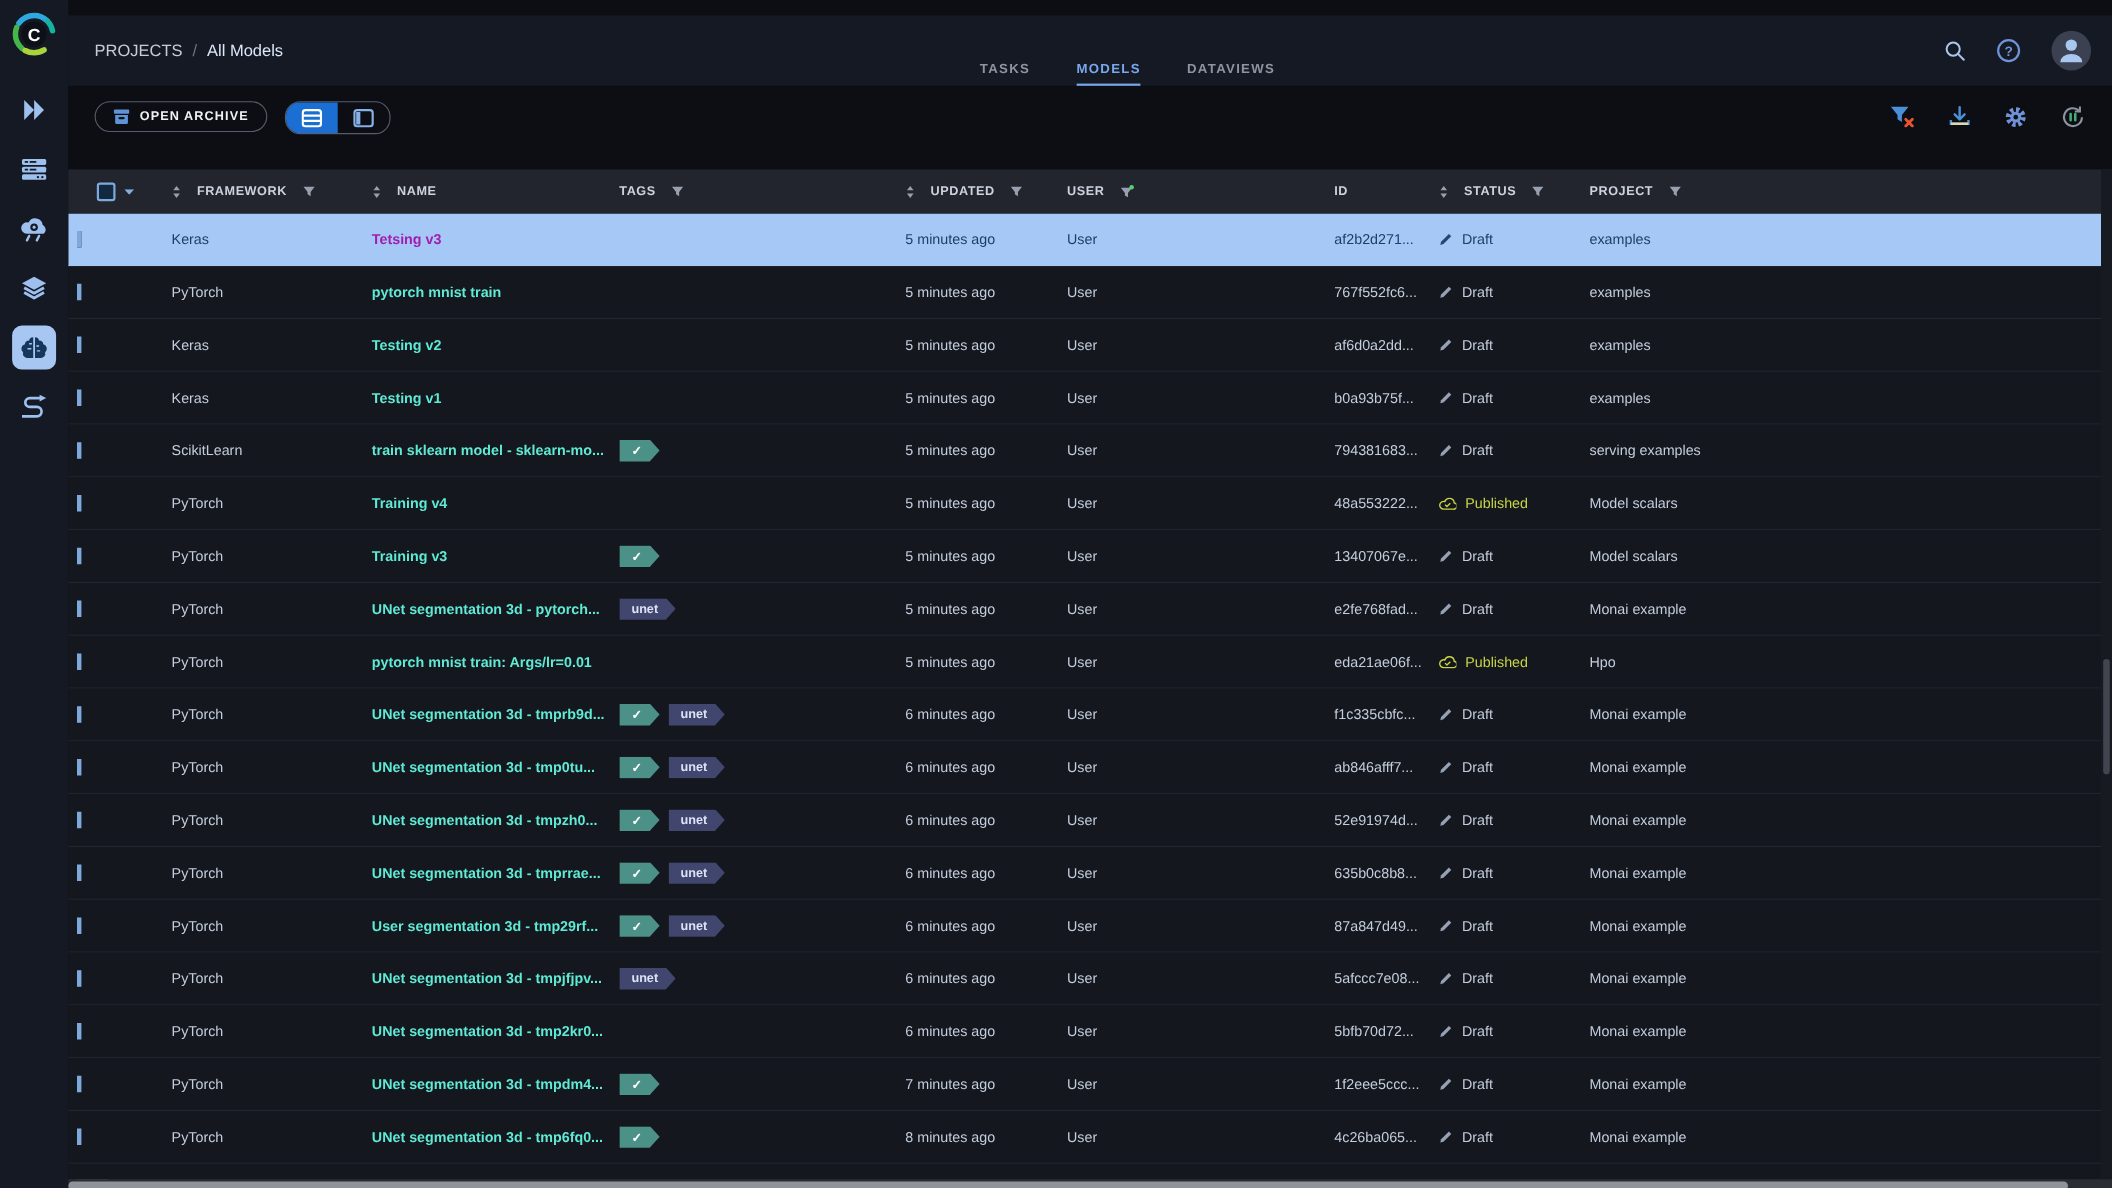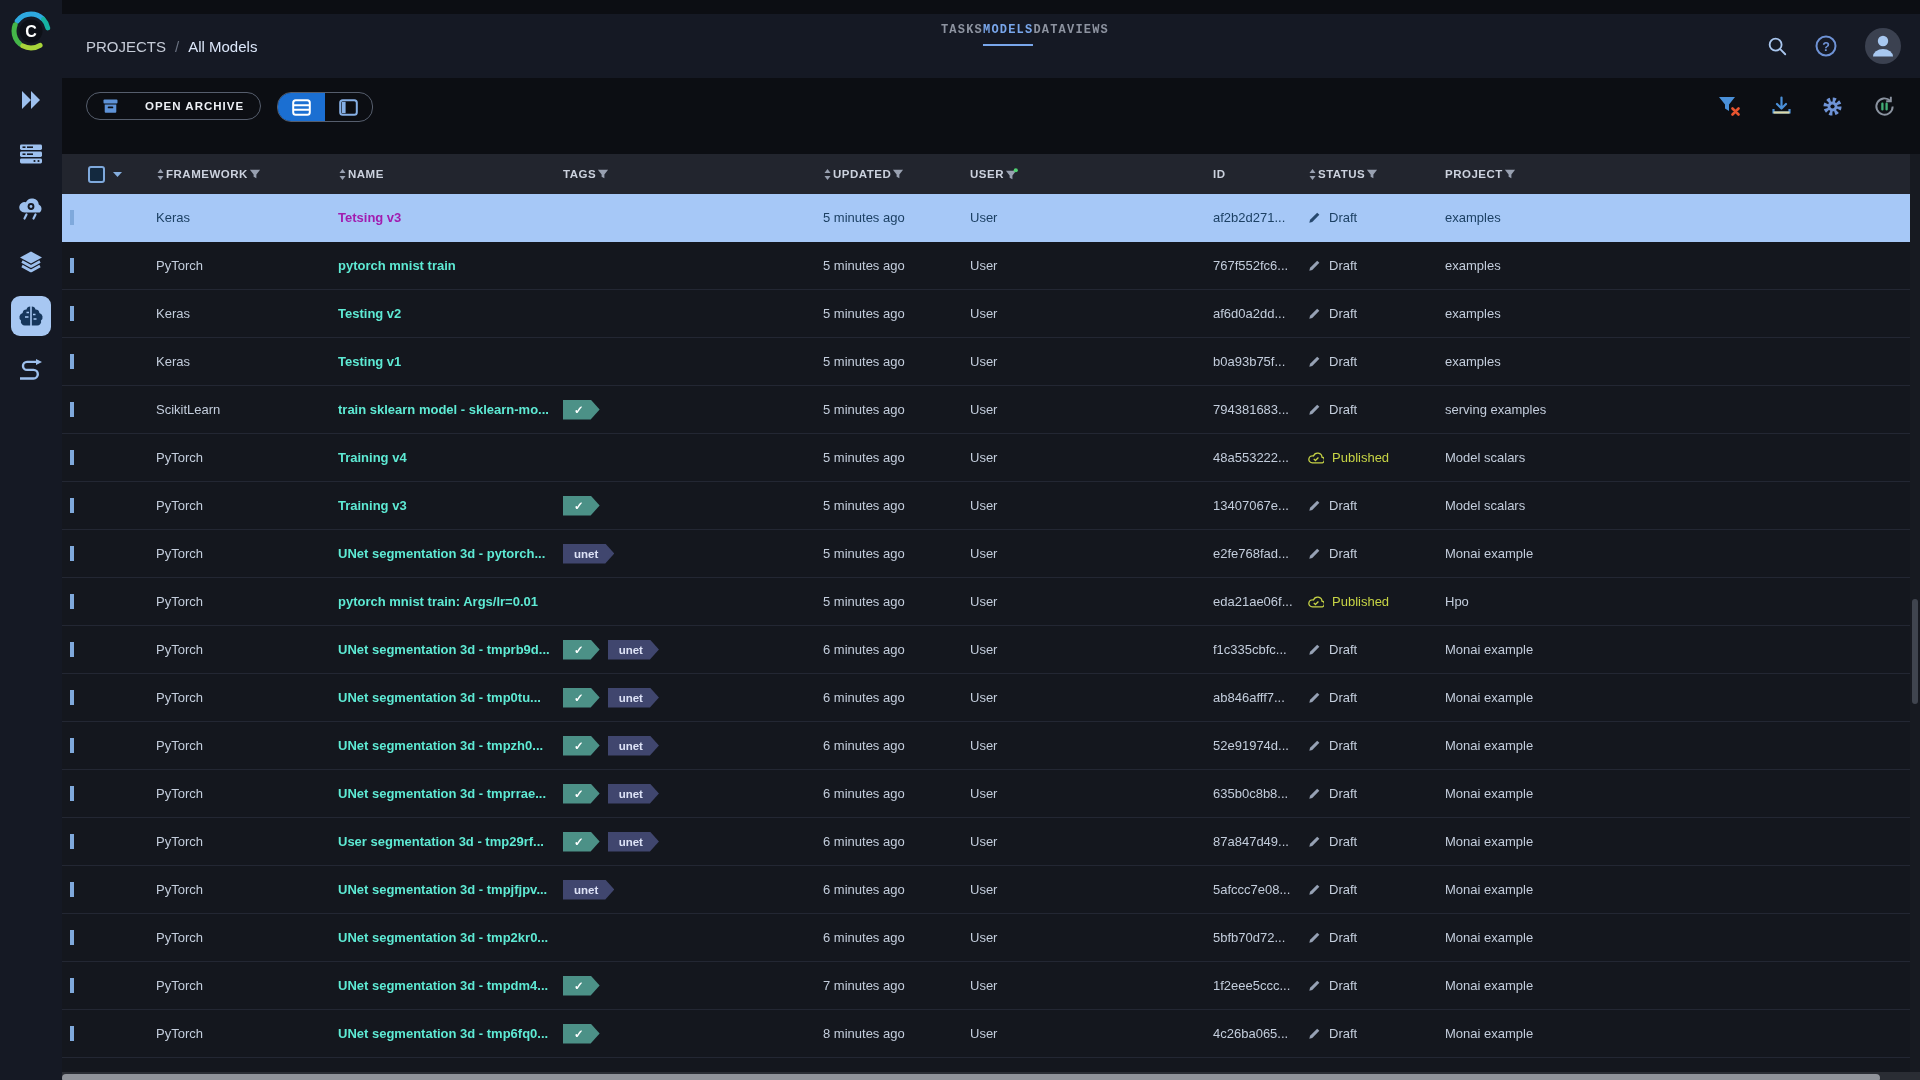--- a/index.html
+++ b/index.html
@@ -12,40 +12,40 @@
   .nav{margin-top:26px;display:flex;flex-direction:column;gap:14px;}
   .nav-item{width:40px;height:40px;border-radius:9px;display:flex;align-items:center;justify-content:center;cursor:pointer;}
   .nav-item.active{background:#a7c7f2;}
   
   .main{position:absolute;left:62px;top:14px;right:0;height:100%;}
   .topbar{position:relative;height:64px;background:#151924;display:flex;align-items:center;}
   .breadcrumb{margin-left:24px;font-size:15px;color:#c6ccd8;display:flex;gap:9px;align-items:center;}
   .breadcrumb .sep{color:#6b7382;}
   .breadcrumb .cur{color:#dce7fa;}
   .breadcrumb .root{cursor:pointer;}
-  .tabs{position:absolute;left:50%;transform:translateX(-50%);margin-left:34px;display:flex;height:100%;align-items:flex-start;font-family:Liberation Mono, monospace;}
+  .tabs{position:absolute;left:50%;transform:translateX(-50%);margin-left:34px;display:flex;gap:42px;height:100%;align-items:flex-end;}
   .tab{font-size:12px;font-weight:700;letter-spacing:1.2px;color:#8d93a0;padding-bottom:7px;margin-top:9px;
        border-bottom:2px solid transparent;cursor:pointer;}
   .tab.active{color:#79a7ec;border-bottom-color:#79a7ec;}
   .top-icons{margin-left:auto;margin-right:18px;display:flex;align-items:center;gap:26px;}
   .top-icon{display:flex;align-items:center;justify-content:center;cursor:pointer;}
   
   .toolbar{height:76px;background:#0c0e13;display:flex;align-items:flex-start;padding:14px 24px 0;box-sizing:border-box;}
-  .btn-archive{display:flex;align-items:center;gap:27px;height:28px;padding:0 16px;border:1px solid #565e6d;
+  .btn-archive{display:flex;align-items:center;gap:9px;height:28px;padding:0 16px;border:1px solid #565e6d;
        border-radius:14px;background:transparent;color:#eef1f6;font-size:11.5px;font-weight:700;letter-spacing:1px;
        font-family:inherit;cursor:pointer;}
   .toggle{display:flex;margin-left:16px;height:28px;border:1px solid #565e6d;border-radius:14px;overflow:hidden;}
   .seg{width:47px;display:flex;align-items:center;justify-content:center;cursor:pointer;}
   .seg.active{background:#1b6fd2;}
   .toolbar-icons{margin-left:auto;display:flex;gap:30px;align-items:center;height:28px;}
   .tool-icon{display:flex;align-items:center;cursor:pointer;}
   
   .grid{display:grid;grid-template-columns:86px 182px 225px 260px 147px 243px 95px 137px 1fr;align-items:center;}
   .thead{height:40px;background:#22252e;}
-  .hcell{display:flex;align-items:center;gap:1px;font-size:11.5px;font-weight:700;letter-spacing:.5px;
+  .hcell{display:flex;align-items:center;gap:14px;font-size:11.5px;font-weight:700;letter-spacing:.5px;
          color:#ccd2de;padding-left:8px;box-sizing:border-box;white-space:nowrap;cursor:pointer;}
   .sel-cell{padding-left:26px;gap:8px;cursor:default;}
   .checkbox{width:17px;height:17px;border:2px solid #7fa9dc;border-radius:3px;background:#13293f;
             box-sizing:border-box;flex:none;cursor:pointer;}
   .icn{display:inline-flex;align-items:center;}
   .funnel{cursor:pointer;}
   .tbody{height:1008px;overflow:hidden;background:#13161d;}
   .row{height:48px;background:#14171e;border-bottom:1px solid #232733;box-sizing:border-box;
        font-size:13px;color:#c3cddc;cursor:pointer;}
   .row.selected{background:#a6c8f7;color:#1c4063;border-bottom-color:#a6c8f7;}

